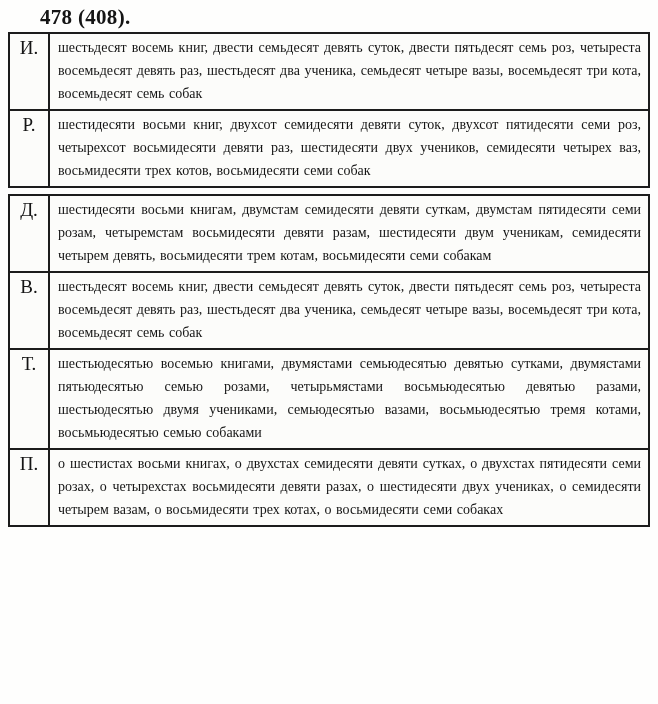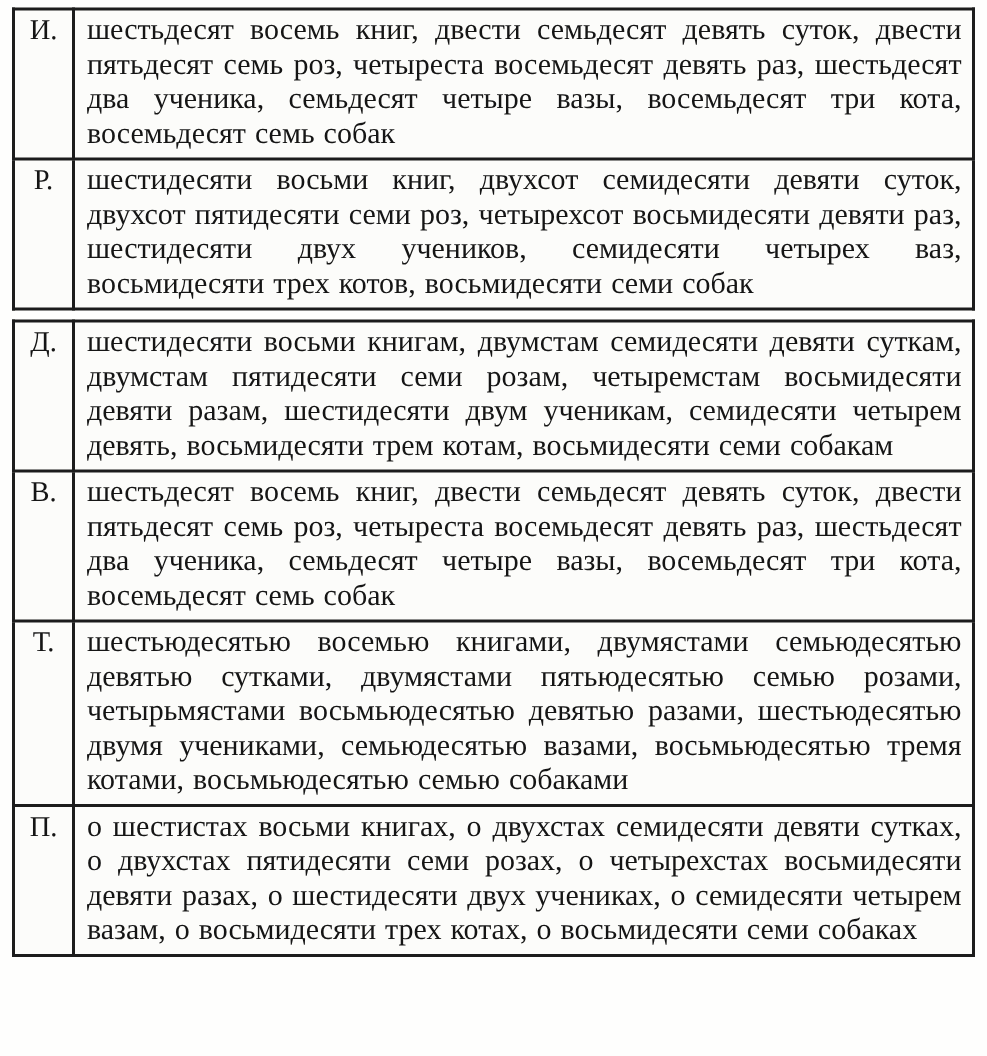--- a/index.html
+++ b/index.html
@@ -37,33 +37,34 @@
     vertical-align: top;
   }
   td.case-cell {
     width: 40px;
     text-align: center;
     font-size: 19px;
     line-height: 23px;
     padding-top: 2px;
   }
   td.text-cell {
-    font-size: 20px;
+    font-size: 14px;
     line-height: 23px;
     padding: 2px 7px 4px 8px;
     text-align: justify;
     text-justify: inter-word;
     word-spacing: 1px;
   }
 </style>
 </head>
 <body>
 
 <div class="page">
 
+  <div class="exercise-title">478 (408).</div>
 
   <table class="decl-table first">
     <tbody>
       <tr>
         <td class="case-cell">И.</td>
         <td class="text-cell">шестьдесят восемь книг, двести семьдесят девять суток, двести пятьдесят семь роз, четыреста восемьдесят девять раз, шестьдесят два ученика, семьдесят четыре вазы, восемьдесят три кота, восемьдесят семь собак</td>
       </tr>
       <tr>
         <td class="case-cell">Р.</td>
         <td class="text-cell">шестидесяти восьми книг, двухсот семидесяти девяти суток, двухсот пятидесяти семи роз, четырехсот восьмидесяти девяти раз, шестидесяти двух учеников, семидесяти четырех ваз, восьмидесяти трех котов, восьмидесяти семи собак</td>

